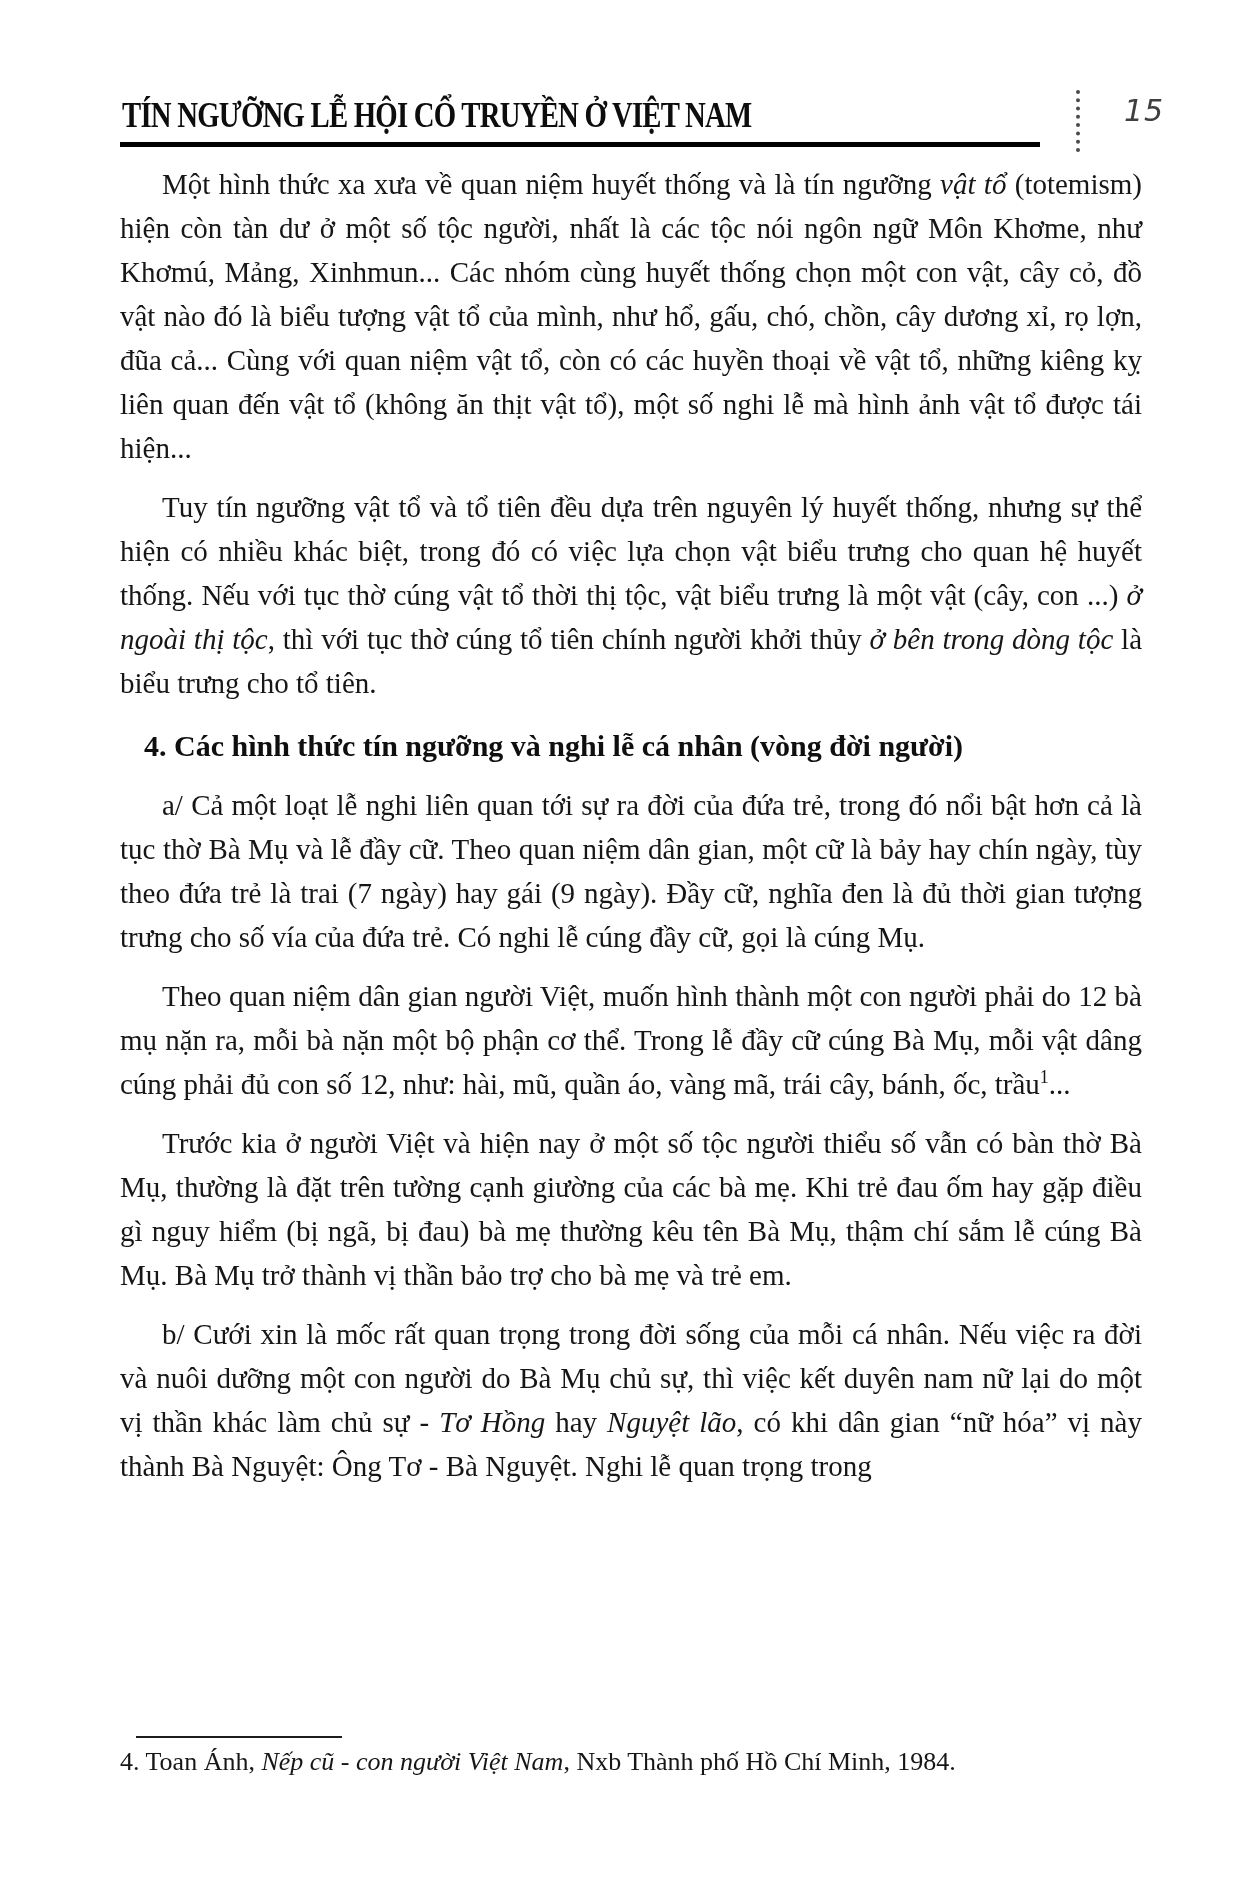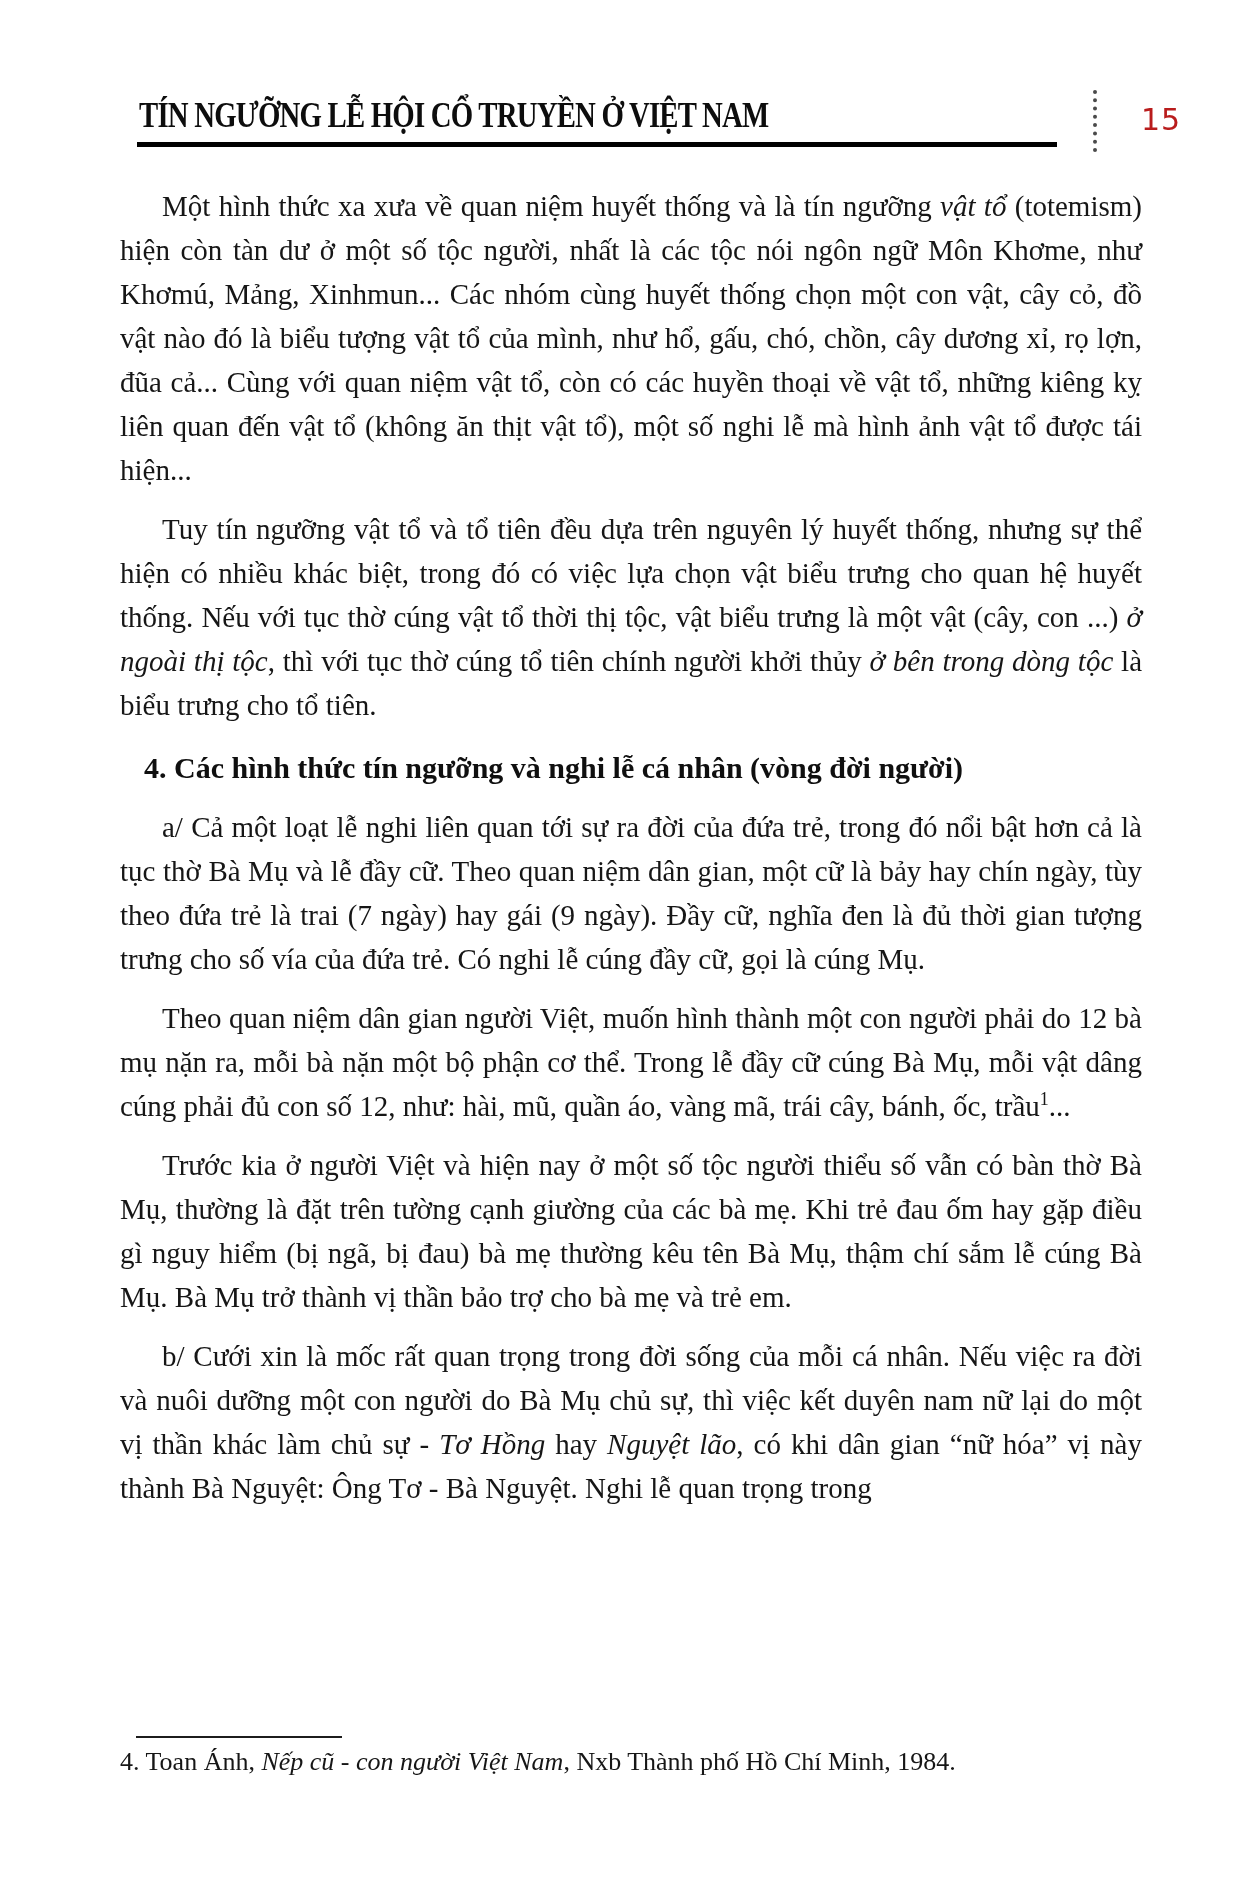--- a/index.html
+++ b/index.html
@@ -10,47 +10,48 @@
     font-family: "Liberation Serif", serif;
     color: #141414;
   }
   .page {
     position: relative;
     width: 1260px; height: 1890px;
     box-sizing: border-box;
     padding: 86px 118px 0 120px;
   }
   
-  .hdr { position: relative; height: 76px; margin-left: 17px; }
+  .hdr { position: relative; height: 76px; }
   .hdr-title {
     position: absolute; left: 2px; top: 8px;
     font-size: 36px; font-weight: bold;
     letter-spacing: -1px;
     transform: scaleX(0.80);
     transform-origin: left center;
     white-space: nowrap;
     color: #0d0d0d;
   }
   .hdr-line {
     position: absolute; left: 0; top: 56px;
     width: 920px; height: 5px; background: #000;
   }
   .hdr-dots {
     position: absolute; left: 956px; top: 4px;
     height: 62px; width: 0;
     border-left: 4px dotted #4a4a4a;
   }
   .hdr-num {
-    position: absolute; left: 1004px; top: 16px;
-    font-size: 30px; color: #b91c1c;
+    position: absolute; left: 1004px; top: 7px;
+    font-size: 30px; color: #404040;
     font-family: "DejaVu Sans", sans-serif;
     letter-spacing: 1px;
+    font-style: italic;
   }
   
-  .copy { margin-top: 22px; width: 1022px; }
+  .copy { width: 1022px; }
   .copy p {
     margin: 0 0 15px 0;
     font-size: 29px;
     line-height: 44px;
     text-align: justify;
     text-indent: 42px;
     color: #161616;
   }
   .copy h2 {
     margin: 20px 0 16px 0;

